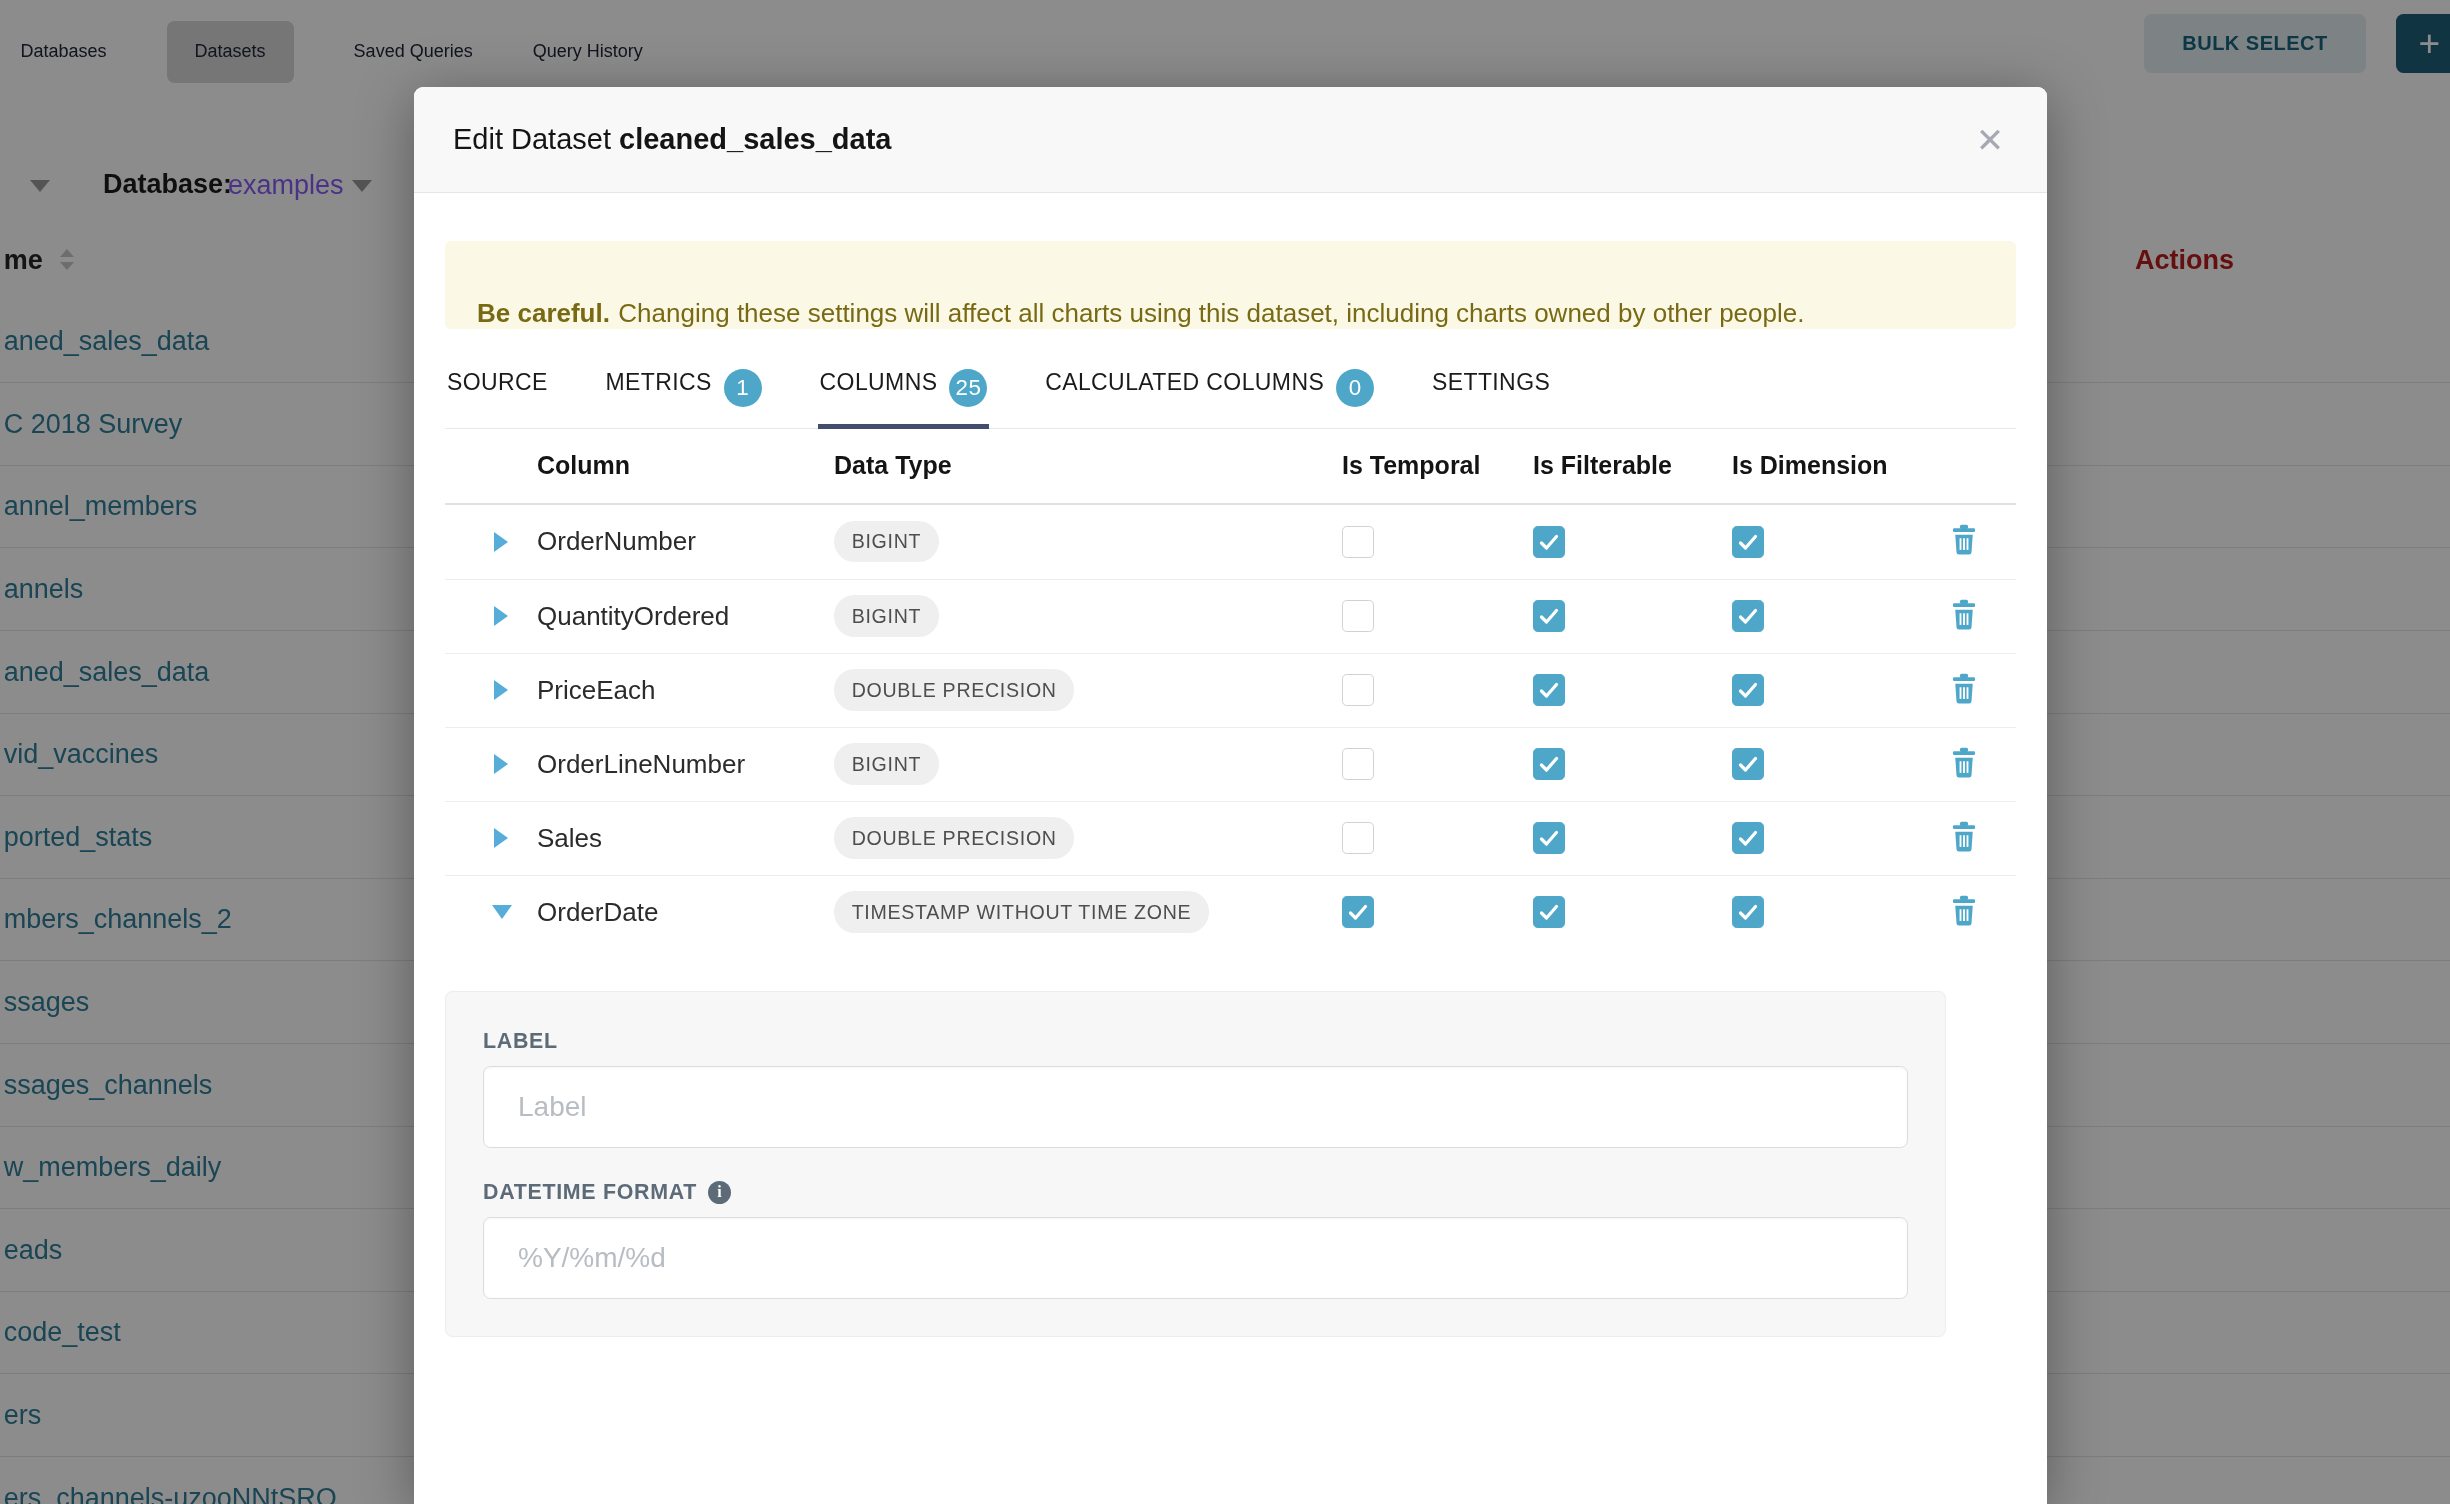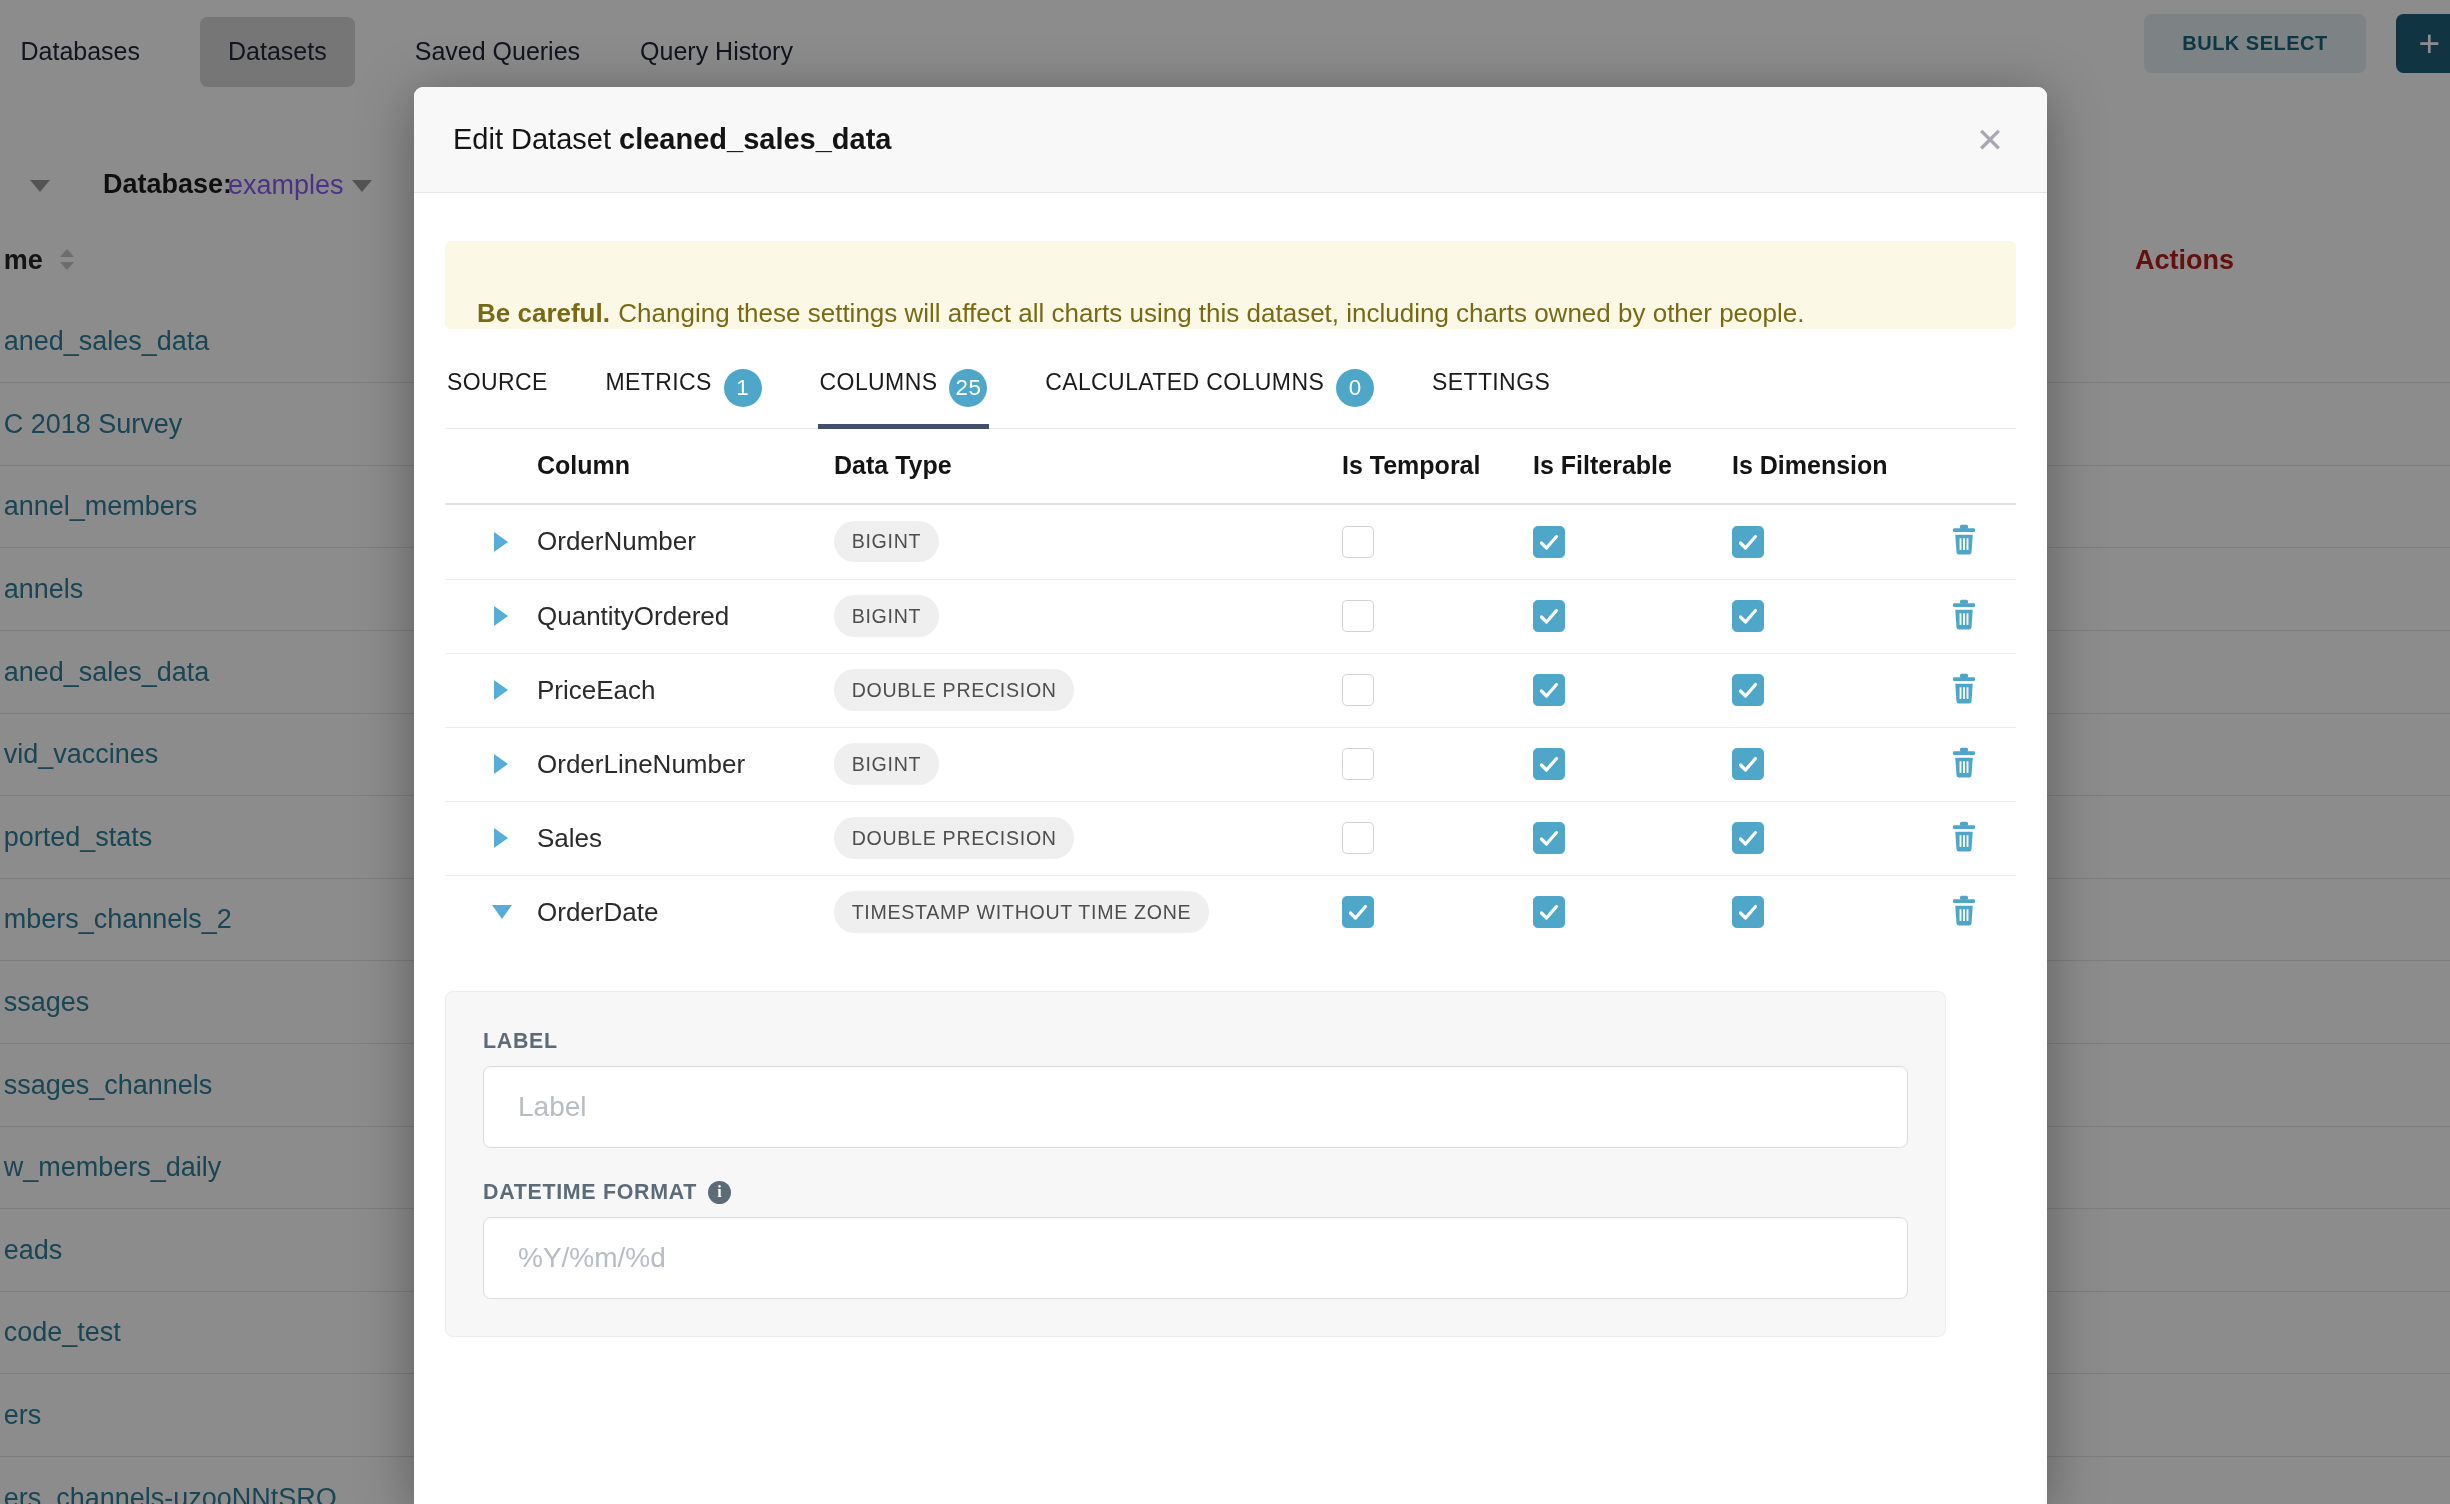--- a/index.html
+++ b/index.html
@@ -4,21 +4,21 @@
 <style>
   * { margin:0; padding:0; box-sizing:border-box; }
   html,body { width:2450px; height:1505px; overflow:hidden;
     font-family:"Liberation Sans", sans-serif; background:#fff; }
 
   
   .bg-page { position:absolute; inset:0; background:#fff; }
 
   .topnav { position:absolute; top:0; left:0; width:2450px; height:103px;
     display:flex; align-items:center; padding-left:20.5px; gap:60px; }
-  .nav-item { font-size:25px; color:#212737; white-space:nowrap; }
+  .nav-item { font-size:18px; color:#212737; white-space:nowrap; }
   .nav-item.active { background:#d8d8d8; border-radius:7.5px; padding:20.5px 28px; }
 
   .bulk-btn { position:absolute; top:14px; left:2144px; width:222px; height:59px;
     background:#e3edf1; color:#17647e; font-weight:bold; font-size:20px;
     letter-spacing:0.5px; border:none; border-radius:7.5px; }
   .add-btn { position:absolute; top:14px; left:2396px; width:75px; height:59px;
     background:#20607a; color:#fff; font-size:37px; border:none;
     border-radius:7.5px; text-align:left; padding-left:22.4px; line-height:54px; }
 
   .filterbar { position:absolute; top:121px; left:0; width:2450px; height:100px; }

